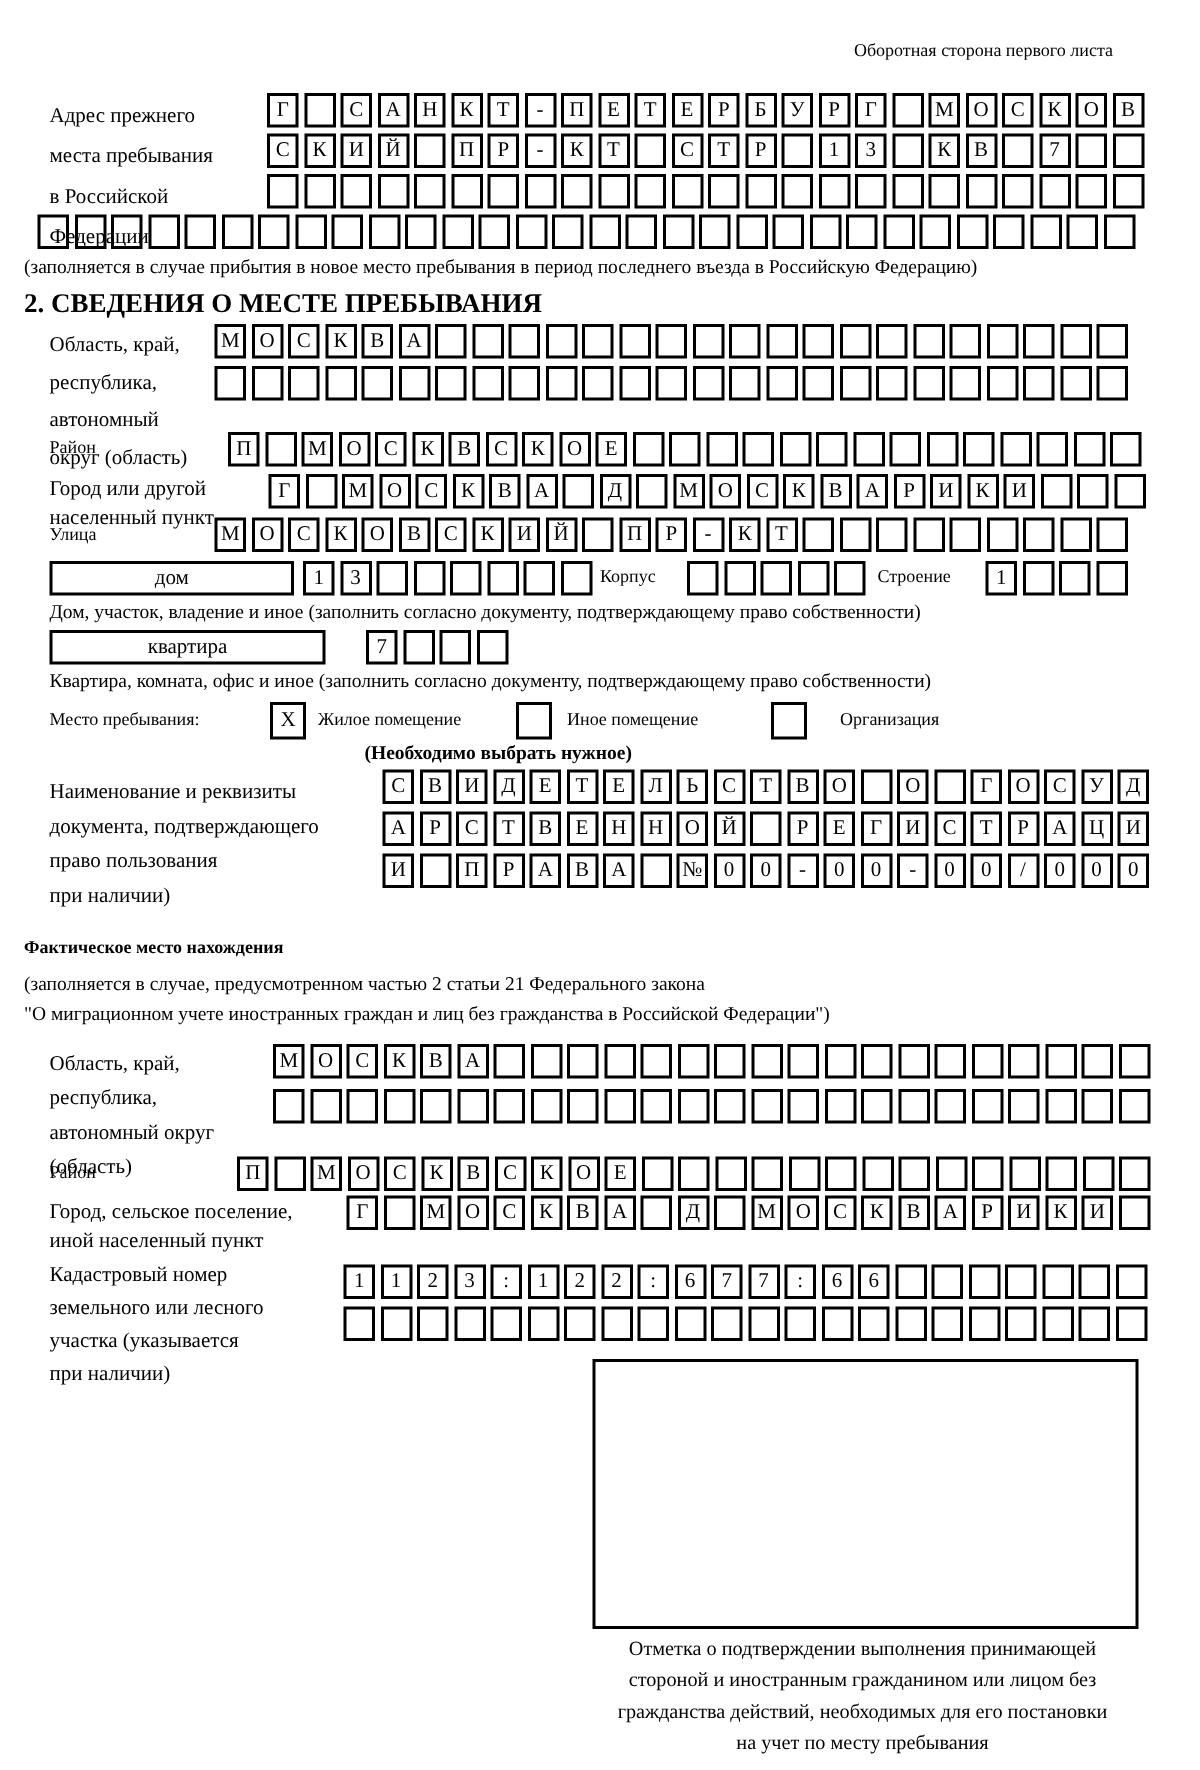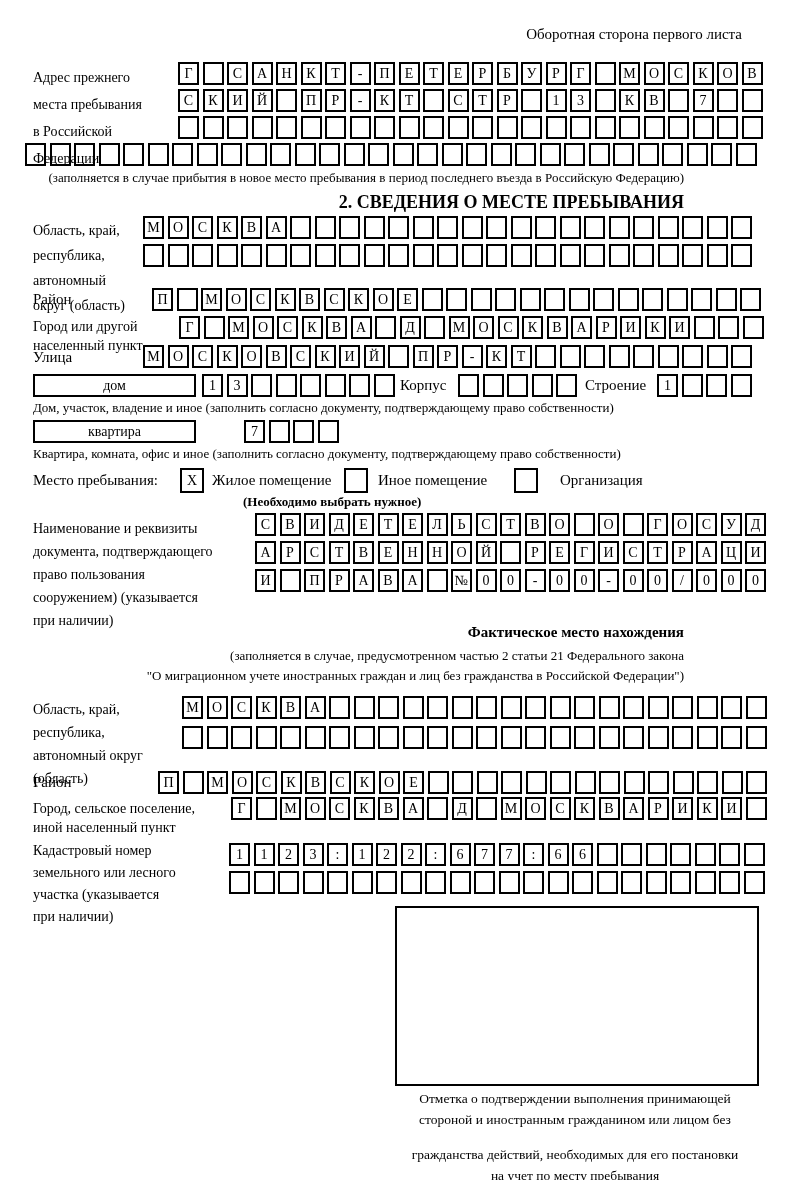--- a/index.html
+++ b/index.html
@@ -1,24 +1,24 @@
 <!DOCTYPE html>
 <html><head>
 <meta charset="utf-8">
 <style>
   html,body{margin:0;padding:0;background:#ffffff;}
   .page{
     position:relative;width:800px;height:1180px;background:#fff;
     font-family:"Liberation Serif","DejaVu Serif",serif;color:#000;overflow:hidden;
   }
-  .t{position:absolute;font-size:15px;white-space:nowrap;}
+  .t{position:absolute;font-size:12px;white-space:nowrap;}
   .lbl{position:absolute;font-size:14px;}
   .lbl div{white-space:nowrap;}
   .note{position:absolute;font-size:13px;white-space:nowrap;}
-  .center{left:0;width:684px;text-align:right;}
+  .center{left:16px;width:684px;text-align:left;}
   .bold{font-weight:bold;}
   .boxrow{position:absolute;display:flex;gap:3.5px;}
   .cell{
     box-sizing:border-box;flex:none;width:21px;height:23px;border:2px solid #000;
     font-size:14px;line-height:19px;text-align:center;overflow:hidden;
   }
   .cb{position:absolute;box-sizing:border-box;width:24px;height:25px;border:2px solid #000;
       font-size:14px;line-height:21px;text-align:center;}
   .widebox{position:absolute;box-sizing:border-box;border:2px solid #000;height:23px;
       text-align:center;font-size:14px;line-height:19px;}
@@ -322,21 +322,21 @@
     </div>
   <div class="t" style="left:585px;top:377px;">Строение</div>
   <div class="boxrow" style="left:657px;top:374px;">
       <span class="cell">1</span>
       <span class="cell"></span>
       <span class="cell"></span>
       <span class="cell"></span>
     </div>
   <div class="note" style="left:33px;top:400px;">Дом, участок, владение и иное (заполнить согласно документу, подтверждающему право собственности)</div>
 
-  <div class="widebox" style="left:33px;top:420px;width:163px;">квартира</div>
+  <div class="widebox" style="left:33px;top:420px;width:184px;">квартира</div>
   <div class="boxrow" style="left:244px;top:420px;">
       <span class="cell">7</span>
       <span class="cell"></span>
       <span class="cell"></span>
       <span class="cell"></span>
     </div>
   <div class="note" style="left:33px;top:446px;">Квартира, комната, офис и иное (заполнить согласно документу, подтверждающему право собственности)</div>
 
   <div class="t" style="left:33px;top:472px;">Место пребывания:</div>
   <div class="cb" style="left:180px;top:468px;">X</div>
@@ -344,21 +344,20 @@
   <div class="cb" style="left:344px;top:468px;"></div>
   <div class="t" style="left:378px;top:472px;">Иное помещение</div>
   <div class="cb" style="left:514px;top:468px;"></div>
   <div class="t" style="left:560px;top:472px;">Организация</div>
   <div class="note" style="left:243px;top:494px;font-weight:bold;">(Необходимо выбрать нужное)</div>
 
   <div class="lbl" style="left:33px;top:517px;line-height:23px;">
     <div>Наименование и реквизиты</div>
     <div>документа, подтверждающего</div>
     <div>право пользования</div>
-    <div>сооружением) (указывается</div>
     <div>при наличии)</div>
   </div>
   <div class="boxrow" style="left:255px;top:513px;">
       <span class="cell">С</span>
       <span class="cell">В</span>
       <span class="cell">И</span>
       <span class="cell">Д</span>
       <span class="cell">Е</span>
       <span class="cell">Т</span>
       <span class="cell">Е</span>
@@ -597,17 +596,17 @@
       <span class="cell"></span>
       <span class="cell"></span>
       <span class="cell"></span>
       <span class="cell"></span>
     </div>
 
   <div class="stamp" style="left:395px;top:906px;width:360px;height:176px;"></div>
   <div class="lbl" style="left:385px;top:1088px;width:380px;text-align:center;line-height:21px;font-size:13.5px;">
     <div style="white-space:normal;">Отметка о подтверждении выполнения принимающей</div>
     <div style="white-space:normal;">стороной и иностранным гражданином или лицом без</div>
-    <div style="white-space:normal;margin-top:14px;">гражданства действий, необходимых для его постановки</div>
+    <div style="white-space:normal;">гражданства действий, необходимых для его постановки</div>
     <div style="white-space:normal;">на учет по месту пребывания</div>
   </div>
 
 </div>
 
 </body></html>

